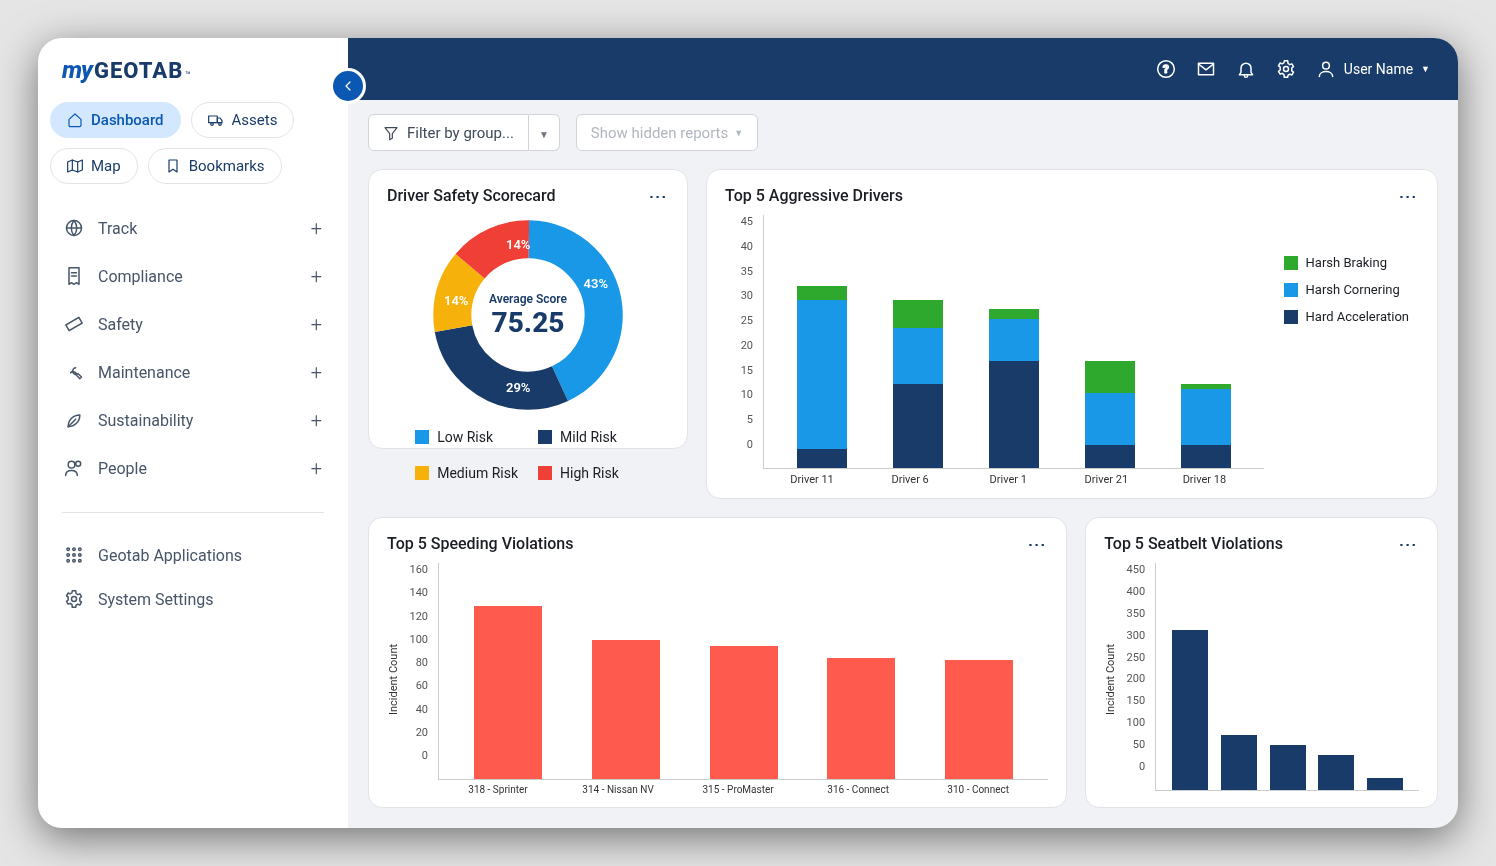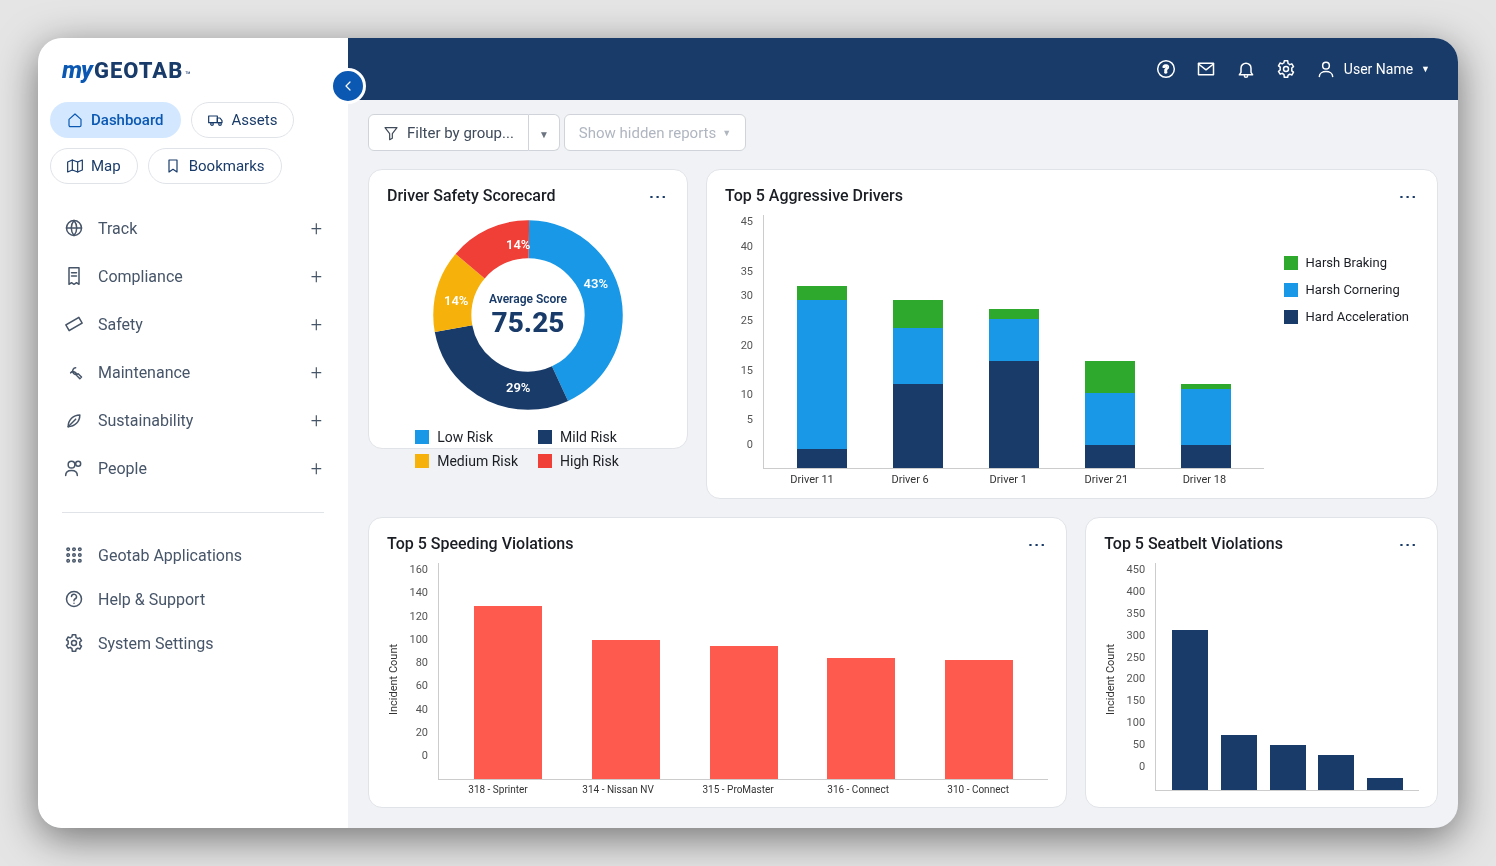--- a/index.html
+++ b/index.html
@@ -19,37 +19,37 @@
 .pill.active { background:#d3e8ff; color:#0b58b3; font-weight:500;}
 .pill.inactive { background:#fff; border:1px solid #e0e3e8;}
 .nav-section { padding:10px 12px;}
 .nav-item { display:flex; align-items:center; gap:14px; padding:12px 14px; color:#475569; font-size:16px; cursor:pointer; border-radius:8px;}
 .nav-item .plus { margin-left:auto; font-size:20px; color:#475569; font-weight:300;}
 .nav-divider { height:1px; background:#e0e3e8; margin:10px 24px;}
 .main { flex:1; display:flex; flex-direction:column; overflow:hidden;}
 .topbar { height:62px; background:#193b69; display:flex; align-items:center; justify-content:flex-end; padding:0 28px; gap:20px; color:#fff;}
 .topbar .icon { cursor:pointer; display:flex;}
 .user { display:flex; align-items:center; gap:8px; font-size:14px; cursor:pointer;}
-.filter-bar { padding:14px 20px; display:flex; gap:4px; background:#f0f2f5;}
+.filter-bar { padding:14px 20px; display:flex; gap:16px; background:#f0f2f5;}
 .filter-btn { display:flex; align-items:center; gap:8px; padding:8px 14px; border:1px solid #d0d4da; border-radius:6px; background:#fff; color:#3f4a5a; font-size:15px; cursor:pointer;}
 .filter-drop { border:1px solid #d0d4da; border-radius:6px; background:#fff; padding:8px 10px; cursor:pointer; color:#6b7480;}
 .hidden-reports { border:1px solid #d0d4da; border-radius:6px; background:#fff; padding:8px 14px; color:#b0b6c0; font-size:15px; cursor:pointer; display:flex; align-items:center; gap:6px;}
 .content { flex:1; padding:4px 20px 20px 20px; display:flex; flex-direction:column; gap:18px; overflow:hidden;}
 .row { display:flex; gap:18px;}
 .card { background:#fff; border:1px solid #e0e3e8; border-radius:14px; padding:16px 18px 12px 18px; position:relative; display:flex; flex-direction:column;}
 .card-header { display:flex; justify-content:space-between; align-items:center; margin-bottom:10px;}
 .card-title { font-size:16px; color:#1a1d23; font-weight:500;}
 .more { color:#193b69; cursor:pointer; font-size:18px; letter-spacing:-2px; writing-mode:vertical-rl;}
 .donut-wrap { display:flex; flex-direction:column; align-items:center; flex:1;}
 .donut { position:relative; width:200px; height:200px;}
 .donut-center { position:absolute; inset:0; display:flex; flex-direction:column; align-items:center; justify-content:center;}
 .donut-center .lbl { font-size:12px; color:#193b69; font-weight:600;}
 .donut-center .val { font-size:28px; color:#193b69; font-weight:800;}
 .donut-label { position:absolute; font-size:13px; color:#fff; font-weight:600;}
-.legend { display:grid; grid-template-columns:1fr 1fr; gap:8px 20px; margin-top:14px; font-size:14px;}
+.legend { display:grid; grid-template-columns:1fr 1fr; gap:20px 20px; margin-top:14px; font-size:14px;}
 .legend-item { display:flex; align-items:center; gap:8px; color:#1a1d23;}
 .swatch { width:14px; height:14px;}
 .bar-chart { flex:1; display:flex; flex-direction:column;}
 .chart-body { flex:1; display:flex; gap:10px; position:relative;}
 .y-axis { display:flex; flex-direction:column; justify-content:space-between; font-size:11px; color:#555; padding-bottom:18px; text-align:right; width:28px;}
 .bars { flex:1; display:flex; align-items:flex-end; justify-content:space-around; border-left:1px solid #ccc; border-bottom:1px solid #ccc; position:relative; padding:0 10px;}
 .bar-col { display:flex; flex-direction:column; align-items:center; width:60px;}
 .bar-stack { width:50px; display:flex; flex-direction:column-reverse;}
 .bar-seg { width:100%;}
 .bar-single { width:56px;}
@@ -171,28 +171,20 @@
             <circle cx="12" cy="5" r="1.5"></circle>
             <circle cx="19" cy="5" r="1.5"></circle>
             <circle cx="5" cy="12" r="1.5"></circle>
             <circle cx="12" cy="12" r="1.5"></circle>
             <circle cx="19" cy="12" r="1.5"></circle>
             <circle cx="5" cy="19" r="1.5"></circle>
             <circle cx="12" cy="19" r="1.5"></circle>
             <circle cx="19" cy="19" r="1.5"></circle>
           </svg>
         <span>Geotab Applications</span>
-      </div>
-      <div class="nav-item">
-        <svg class="ic" viewBox="0 0 24 24">
-            <circle cx="12" cy="12" r="9"></circle>
-            <path d="M9 9a3 3 0 1 1 4 3c-1 .5-1 1-1 2"></path>
-            <line x1="12" y1="17" x2="12" y2="17.1"></line>
-          </svg>
-        <span>Help &amp; Support</span>
       </div>
       <div class="nav-item">
         <svg class="ic" viewBox="0 0 24 24">
             <circle cx="12" cy="12" r="3"></circle>
             <path d="M19 12a7 7 0 0 0-.1-1.2l2.1-1.6-2-3.4-2.5 1a7 7 0 0 0-2-1.2L14 2h-4l-.5 2.6a7 7 0 0 0-2 1.2l-2.5-1-2 3.4 2.1 1.6A7 7 0 0 0 5 12a7 7 0 0 0 .1 1.2L3 14.8l2 3.4 2.5-1a7 7 0 0 0 2 1.2L10 22h4l.5-2.6a7 7 0 0 0 2-1.2l2.5 1 2-3.4-2.1-1.6A7 7 0 0 0 19 12z"></path>
           </svg>
         <span>System Settings</span>
       </div>
     </div>
   </aside>

